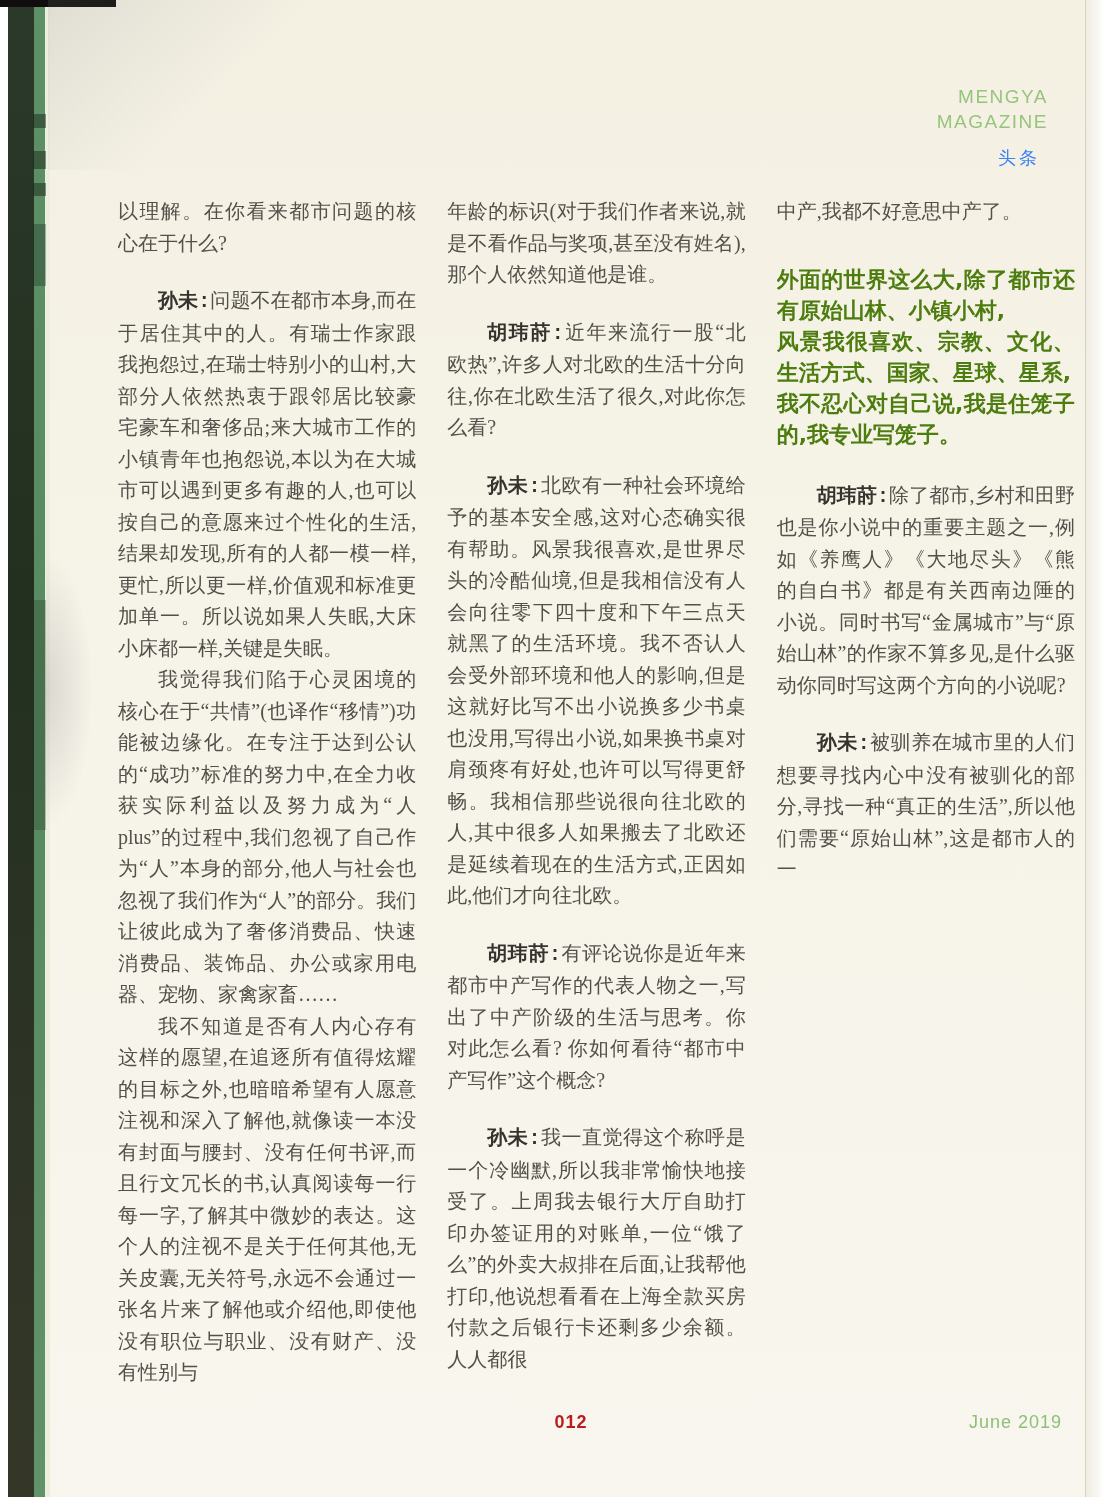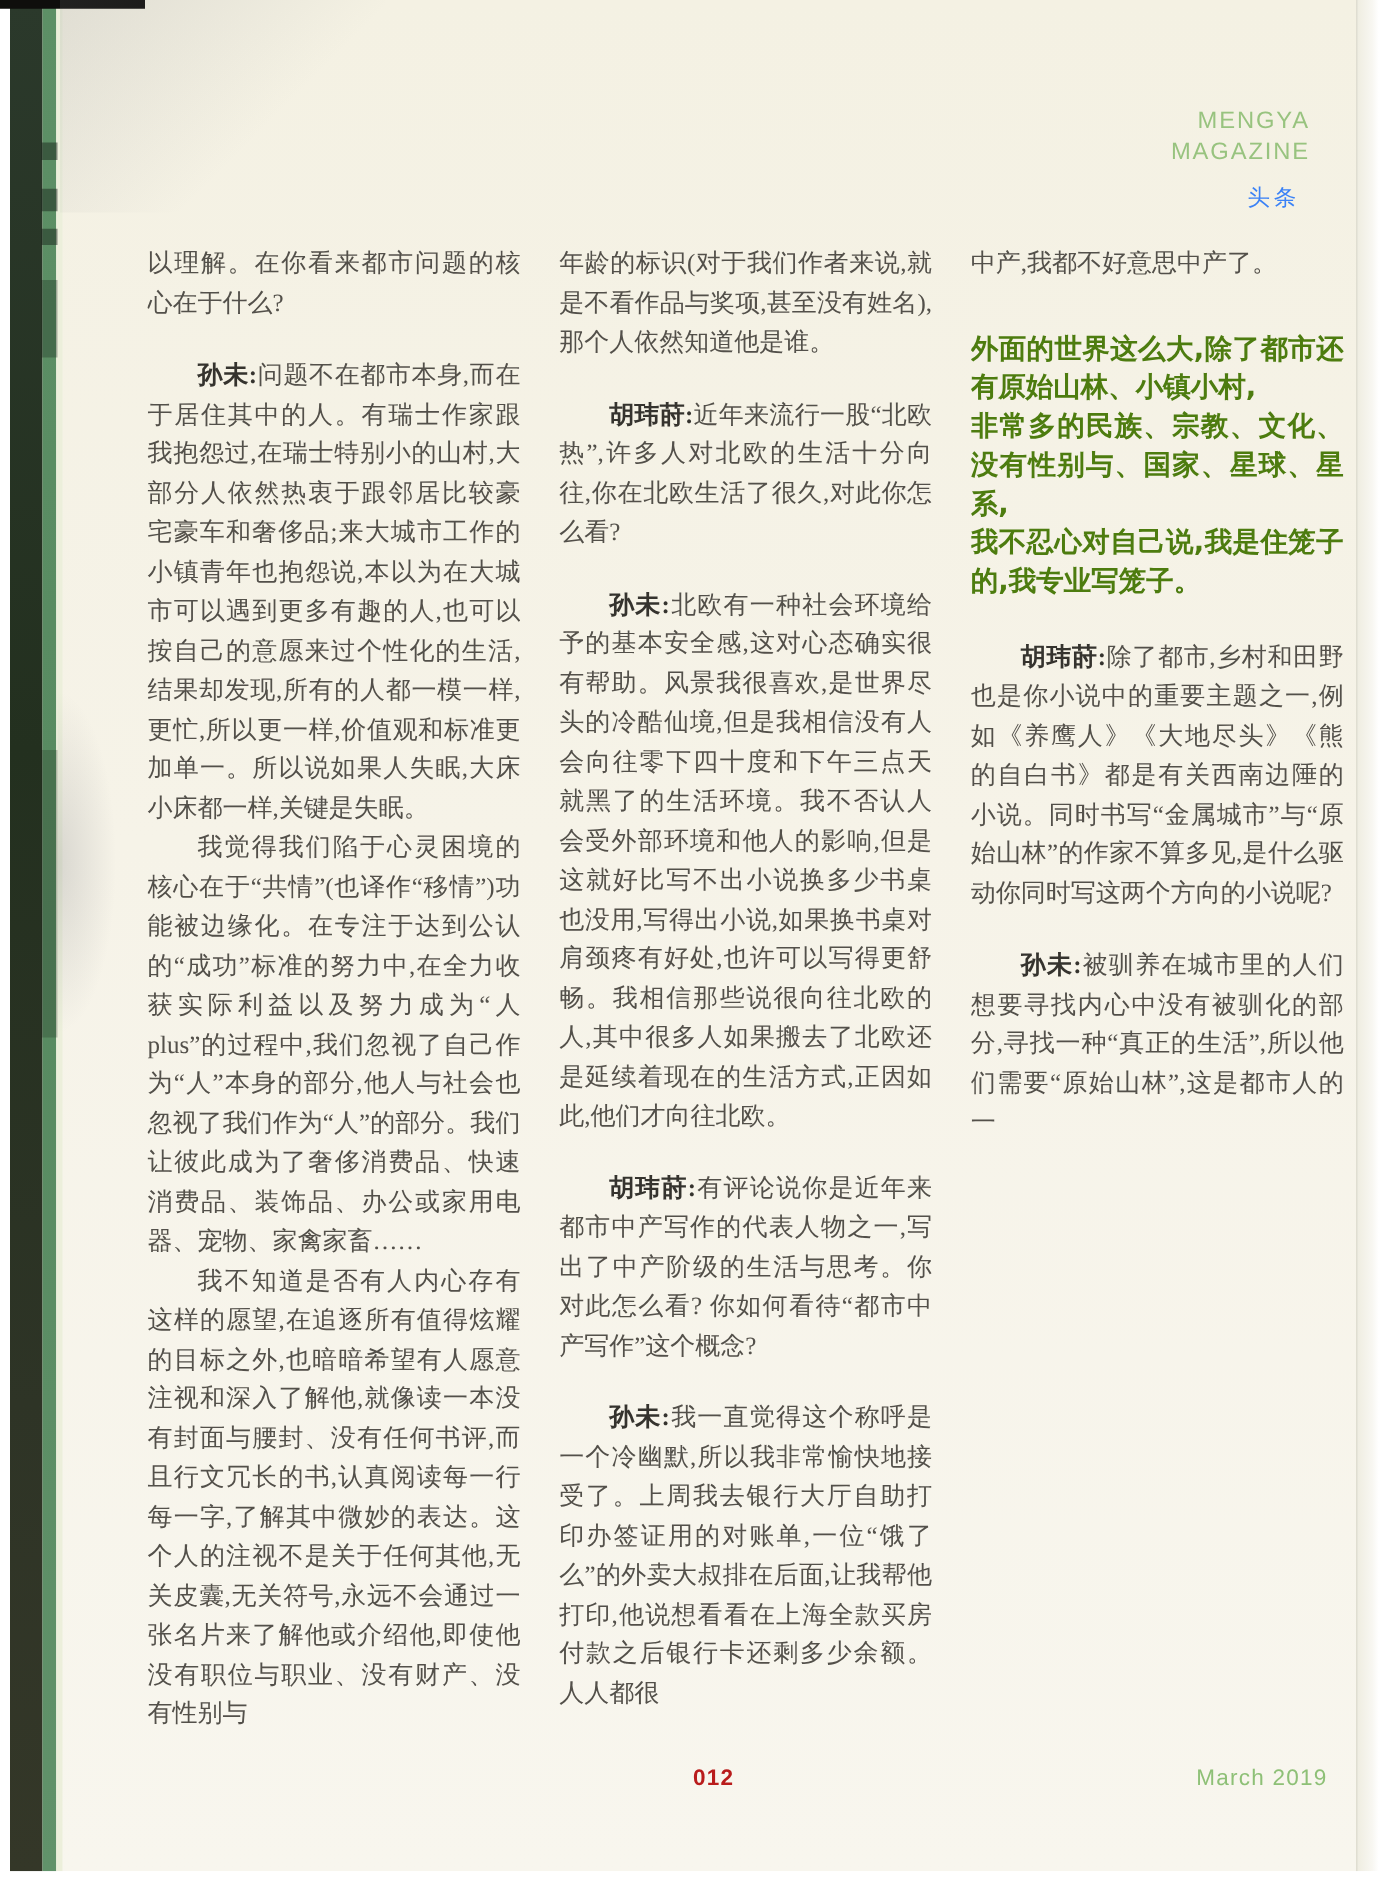--- a/index.html
+++ b/index.html
@@ -66,21 +66,21 @@
   
   .content{
     position:absolute;left:118px;top:196px;width:957px;height:1212px;
     display:flex;gap:31px;overflow:hidden;
   }
   .col{width:310px;flex:1 1 0;overflow:hidden;}
   .col p{
     margin:0;font-size:20px;line-height:31.5px;color:#53504a;
     text-align:justify;text-justify:inter-character;
   }
-  .col p b{font-weight:bold;color:#35332e;}
+  .col p b{font-weight:bold;color:#35332e;font-family:Liberation Mono, monospace;}
   .col p.indent,.col p.speaker{text-indent:2em;}
   .col p.speaker{margin-top:26px;}
   .pullquote{
     margin:36px 0 30px;
     font-family:"DejaVu Sans","Liberation Sans",sans-serif;
     font-weight:bold;font-size:22px;line-height:31px;color:#4d7c0f;
     text-align:justify;text-justify:inter-character;
   }
   .pullquote + p.speaker{}
   
@@ -131,24 +131,24 @@
       <p class="cont">年龄的标识(对于我们作者来说,就是不看作品与奖项,甚至没有姓名),那个人依然知道他是谁。</p>
       <p class="speaker"><b>胡玮莳:</b>近年来流行一股“北欧热”,许多人对北欧的生活十分向往,你在北欧生活了很久,对此你怎么看?</p>
       <p class="speaker"><b>孙未:</b>北欧有一种社会环境给予的基本安全感,这对心态确实很有帮助。风景我很喜欢,是世界尽头的冷酷仙境,但是我相信没有人会向往零下四十度和下午三点天就黑了的生活环境。我不否认人会受外部环境和他人的影响,但是这就好比写不出小说换多少书桌也没用,写得出小说,如果换书桌对肩颈疼有好处,也许可以写得更舒畅。我相信那些说很向往北欧的人,其中很多人如果搬去了北欧还是延续着现在的生活方式,正因如此,他们才向往北欧。</p>
       <p class="speaker"><b>胡玮莳:</b>有评论说你是近年来都市中产写作的代表人物之一,写出了中产阶级的生活与思考。你对此怎么看? 你如何看待“都市中产写作”这个概念?</p>
       <p class="speaker"><b>孙未:</b>我一直觉得这个称呼是一个冷幽默,所以我非常愉快地接受了。上周我去银行大厅自助打印办签证用的对账单,一位“饿了么”的外卖大叔排在后面,让我帮他打印,他说想看看在上海全款买房付款之后银行卡还剩多少余额。人人都很</p>
     </div>
   <div class="col">
       <p class="cont">中产,我都不好意思中产了。</p>
       <div class="pullquote">
         <div>外面的世界这么大,除了都市还有原始山林、小镇小村,</div>
-        <div>非常多的民族、宗教、文化、没有性别与、国家、星球、星系,</div>
+        <div>风景我很喜欢、宗教、文化、生活方式、国家、星球、星系,</div>
         <div>我不忍心对自己说,我是住笼子的,我专业写笼子。</div>
       </div>
       <p class="speaker"><b>胡玮莳:</b>除了都市,乡村和田野也是你小说中的重要主题之一,例如《养鹰人》《大地尽头》《熊的自白书》都是有关西南边陲的小说。同时书写“金属城市”与“原始山林”的作家不算多见,是什么驱动你同时写这两个方向的小说呢?</p>
       <p class="speaker"><b>孙未:</b>被驯养在城市里的人们想要寻找内心中没有被驯化的部分,寻找一种“真正的生活”,所以他们需要“原始山林”,这是都市人的一</p>
     </div>
 </div>
 
 <div class="page-num">012</div>
-<div class="issue-date">March 2019</div>
+<div class="issue-date">June 2019</div>
 
 <div class="bottom-strip"></div>
 
 </body></html>

